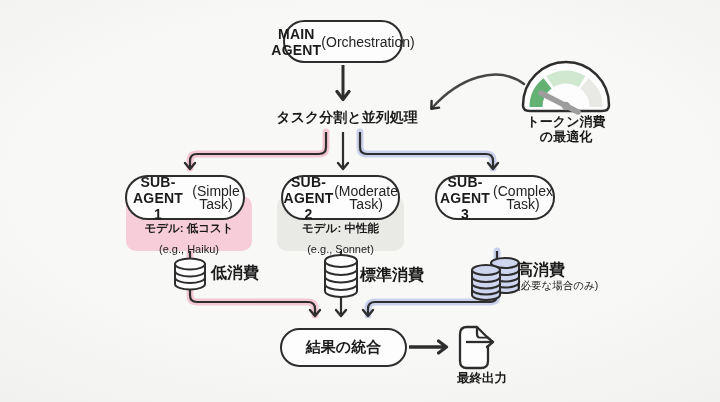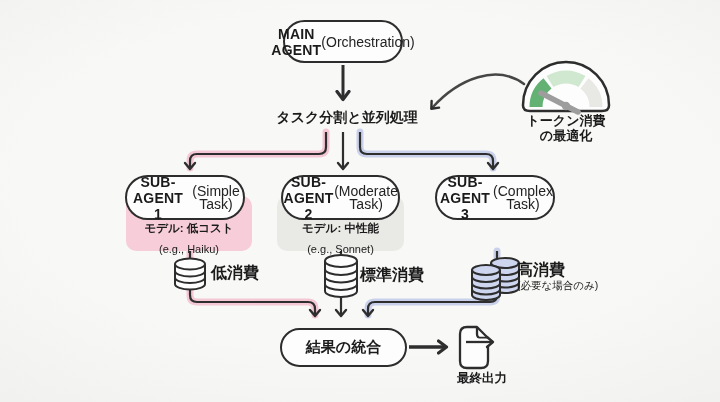--- a/index.html
+++ b/index.html
@@ -20,21 +20,21 @@
   .node .t2{font-size:14px;line-height:13px;margin-top:1px;color:#232323;}
   .panel{position:absolute;border-radius:10px;z-index:2;padding-left:8px;}
   .panel-pink{background:#f6cdd9;}
   .panel-gray{background:#e9e9e6;}
   .panel-blue{background:#cad0ea;}
   .panel-text{position:absolute;left:0;right:0;top:26px;text-align:center;}
   .panel-text .model{font-size:11.5px;font-weight:600;line-height:13px;}
   .panel-text .example{font-size:11px;font-weight:400;line-height:13px;margin-top:8px;}
   .label{position:absolute;z-index:4;}
   #taskLabel{left:258px;top:109px;width:178px;text-align:center;font-size:14px;font-weight:700;}
-  #gaugeLabel{left:514px;top:114px;width:104px;text-align:center;font-size:13px;font-weight:700;line-height:15px;font-family:Liberation Mono, monospace;}
+  #gaugeLabel{left:514px;top:114px;width:104px;text-align:center;font-size:13px;font-weight:700;line-height:15px;}
   #mainPill{left:283px;top:20px;width:120px;height:43px;}
   #pill1{left:125px;top:175px;width:120px;height:45px;}
   #pill2{left:281px;top:175px;width:119px;height:45px;}
   #pill3{left:435px;top:175px;width:120px;height:45px;}
   #panel1{left:126px;top:196px;width:126px;height:55px;}
   #panel2{left:277px;top:196px;width:127px;height:55px;}
   #panel3{left:431px;top:196px;width:156px;height:55px;}
   .consumption{font-size:16px;font-weight:600;line-height:14px;}
   #c1{left:211px;top:266px;}
   #c2{left:360px;top:268px;}

